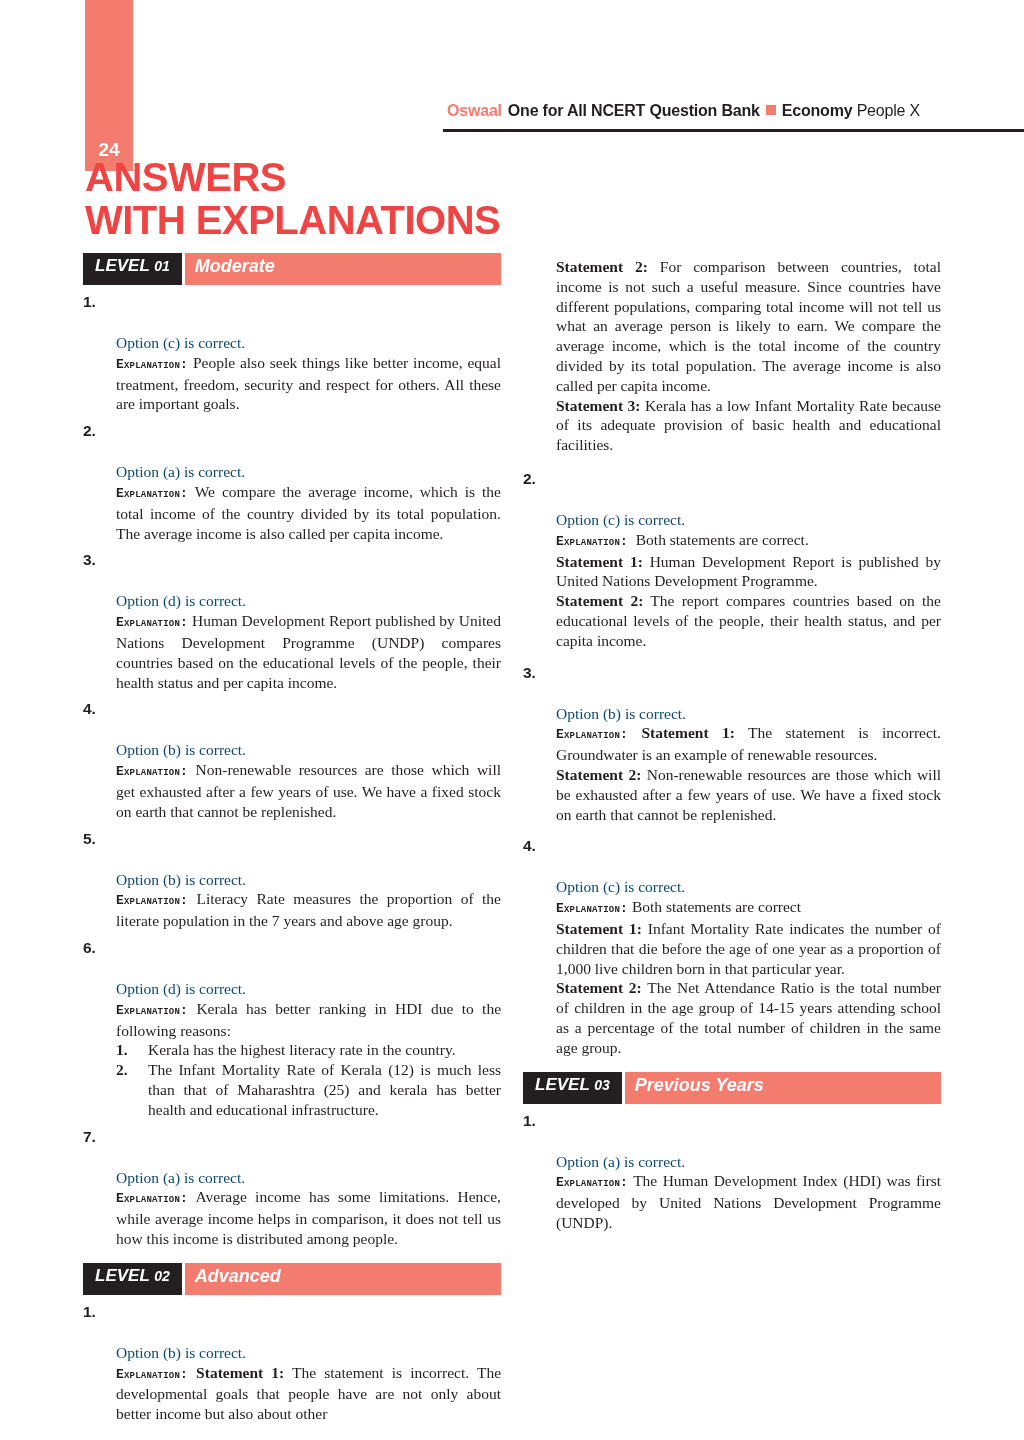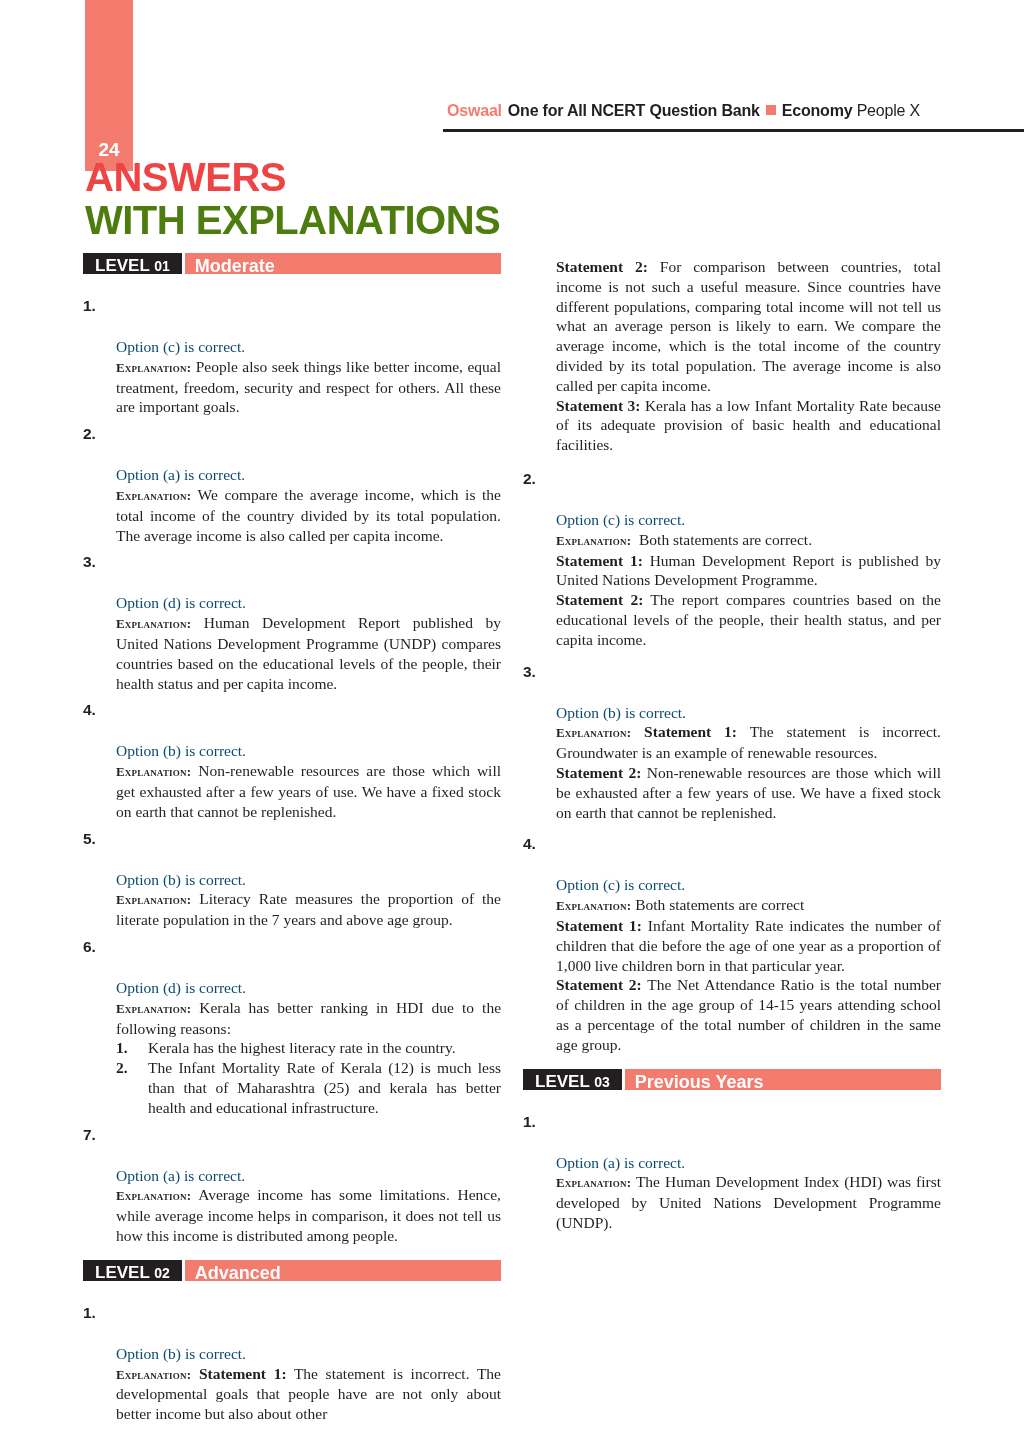--- a/index.html
+++ b/index.html
@@ -10,36 +10,36 @@
   .page-tab { position: absolute; left: 85px; top: 0; width: 48px; height: 171px; background: #f47c6f; }
   .page-number { position: absolute; left: 0; right: 0; bottom: 10px; text-align: center; color: #fff; font-weight: bold; font-size: 19px; }
 
   .running-head { position: absolute; left: 447px; top: 102px; font-size: 16px; font-weight: bold; white-space: nowrap; letter-spacing: -0.2px; }
   .running-head .brand { color: #f47c6f; margin-right: 6px; }
   .running-head .sq { display: inline-block; width: 10px; height: 10px; background: #f47c6f; margin: 0 6px 0 6px; vertical-align: 1px; }
   .running-head .light { font-weight: normal; }
   .head-rule { position: absolute; left: 443px; top: 129px; width: 581px; height: 3px; background: #231f20; }
 
   .title-1 { position: absolute; left: 85px; top: 155px; font-size: 40px; font-weight: bold; color: #ef4444; letter-spacing: -0.5px; line-height: 44px; }
-  .title-2 { position: absolute; left: 85px; top: 198px; font-size: 40px; font-weight: bold; color: #4d7c0f; letter-spacing: -0.5px; line-height: 44px; }
+  .title-2 { position: absolute; left: 85px; top: 198px; font-size: 40px; font-weight: bold; color: #ef4444; letter-spacing: -0.5px; line-height: 44px; }
 
   .col { position: absolute; width: 418px; }
   .col-left { left: 83px; top: 253px; }
   .col-right { left: 523px; top: 253px; }
 
-  .level-bar { display: flex; height: 21px; margin-bottom: 22px; }
+  .level-bar { display: flex; height: 32px; margin-bottom: 7px; font-style: italic; }
   .level-tag { background: #231f20; color: #fff; font-weight: bold; font-size: 17px; line-height: 26px; padding: 0 12px 0 12px; white-space: nowrap; }
   .level-tag .num { font-size: 14px; }
   .level-name { flex: 1; background: #f47c6f; color: #fff; font-weight: bold; font-size: 18px; line-height: 26px; padding-left: 10px; margin-left: 3px; }
 
   .q { display: flex; margin-bottom: 7px; }
   .q-num { width: 33px; flex: none; font-weight: bold; font-size: 15.5px; line-height: 20px; }
   .q-body { flex: 1; font-size: 15.5px; line-height: 19.8px; text-align: justify; }
   .opt { color: #0c4a6e; display: block; margin-top: 41px; }
-  .exp-label { font-family: Liberation Serif, serif; font-weight: bold; font-variant: small-caps; font-size: 13px; letter-spacing: 0.2px; }
+  .exp-label { font-family: Liberation Mono, monospace; font-weight: bold; font-variant: small-caps; font-size: 13px; letter-spacing: 0.2px; }
   .stmt-label { font-weight: bold; }
   .para { display: block; }
   .gap { margin-top: 4px; }
 
   .sub-list { margin: 0; padding: 0; }
   .sub-item { display: flex; }
   .sub-num { width: 32px; flex: none; font-weight: bold; }
   .sub-text { flex: 1; text-align: justify; }
 
   .cont { font-size: 15.5px; line-height: 19.8px; text-align: justify; padding-left: 33px; }

